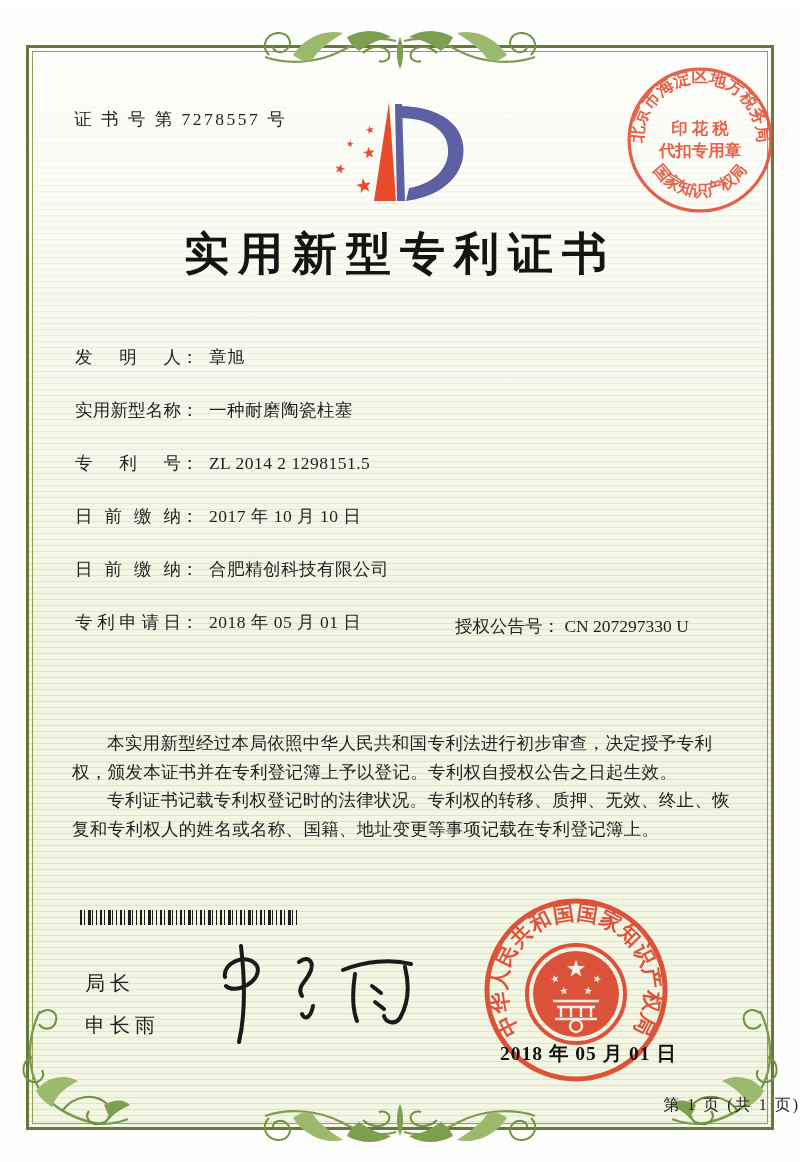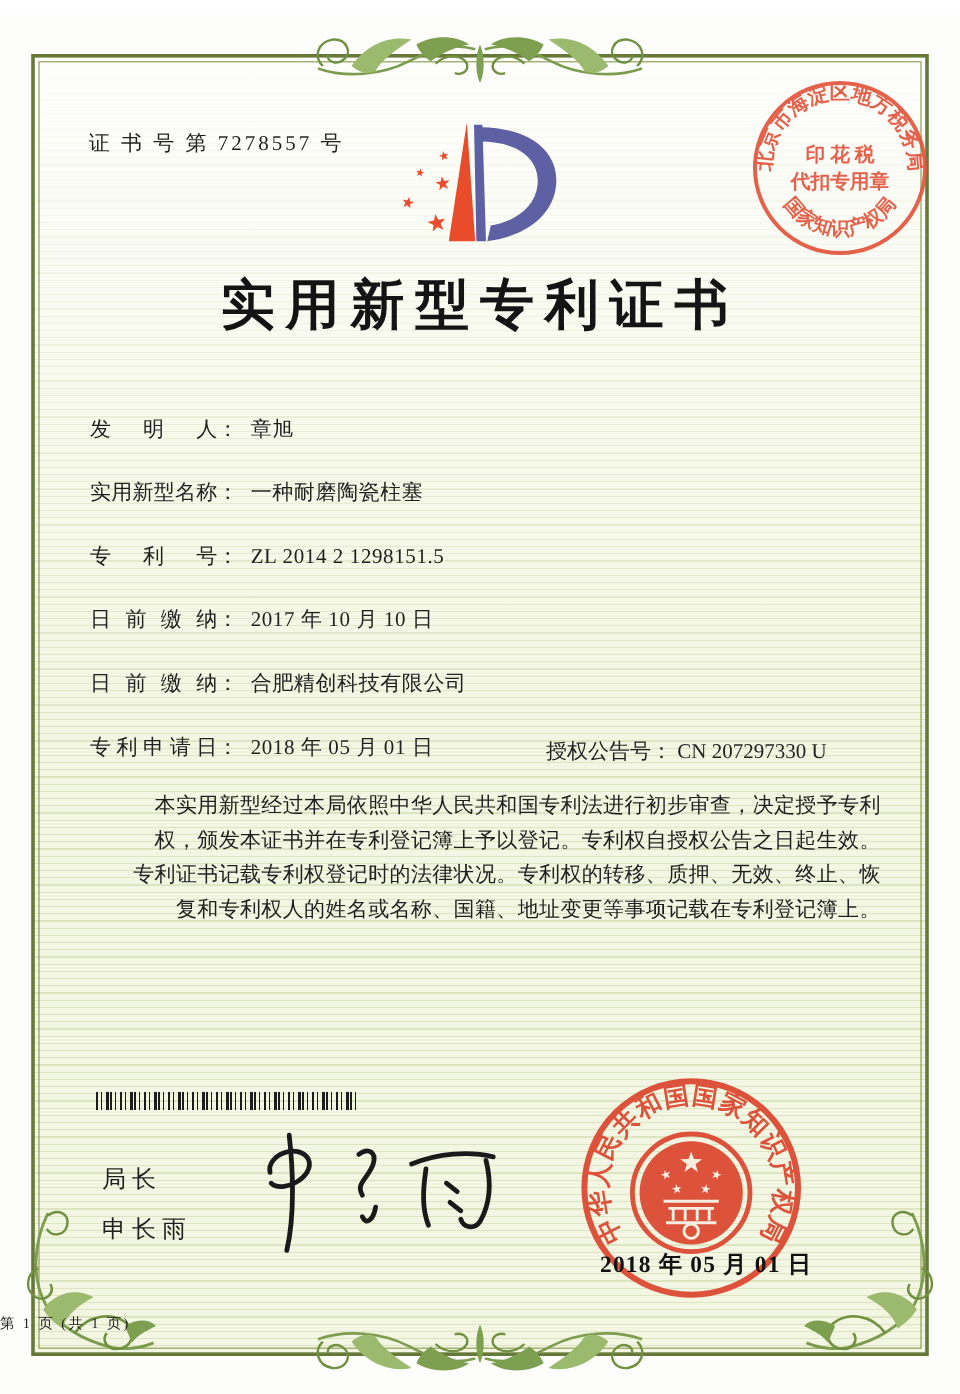--- a/index.html
+++ b/index.html
@@ -20,35 +20,35 @@
   .title{position:absolute;left:0;top:212px;width:100%;text-align:center;font-size:45px;font-weight:700;
          letter-spacing:9px;color:#141414;}
   .fields{position:absolute;left:75px;top:333px;width:660px;font-size:17.5px;}
   .frow{position:relative;margin-bottom:28px;line-height:25px;min-height:25px;}
   .frow.tight{margin-bottom:11px;}
   .flabel{display:inline-block;width:106px;text-align:justify;text-align-last:justify;vertical-align:top;}
   .fcolon{display:inline-block;vertical-align:top;}
   .fvalue{display:inline-block;vertical-align:top;margin-left:6px;letter-spacing:.5px;}
   .fvalue.addr{width:440px;}
   .pair-right{position:absolute;left:380px;top:4px;white-space:nowrap;}
-  .bodytext{position:absolute;left:72px;top:645px;width:662px;font-size:17.5px;line-height:28.5px;letter-spacing:.3px;text-align:right;}
+  .bodytext{position:absolute;left:72px;top:717px;width:662px;font-size:17.5px;line-height:28.5px;letter-spacing:.3px;}
   .bodytext p{margin:0;text-indent:2em;}
   .barcode{position:absolute;left:80px;top:898px;width:220px;height:15px;
     background:repeating-linear-gradient(90deg,
       #1c1c1c 0 2px, transparent 2px 4px,
       #1c1c1c 4px 5px, transparent 5px 8px,
       #1c1c1c 8px 11px, transparent 11px 12px,
       #1c1c1c 12px 13px, transparent 13px 16px,
       #1c1c1c 16px 17px, transparent 17px 20px);}
   .sig-block{position:absolute;left:85px;top:950px;font-size:20px;letter-spacing:5px;line-height:42px;
              font-family:Liberation Sans, sans-serif;}
   .signature{position:absolute;left:195px;top:920px;}
   .seal{position:absolute;left:483px;top:885px;}
   .seal-date{position:absolute;left:500px;top:1028px;font-size:19.5px;letter-spacing:1px;color:#111;z-index:6;font-weight:600;}
-  .footer{position:absolute;left:0;top:1083px;width:100%;text-align:left;font-size:12px;letter-spacing:2px;}
+  .footer{position:absolute;left:0;top:1083px;width:100%;text-align:right;font-size:16px;letter-spacing:2px;}
   svg text{font-family:"Liberation Serif","DejaVu Serif",serif;}
 </style>
 </head>
 <body>
 
 <div id="page">
 
   <div class="paper-inner"></div>
   <div class="frame-outer"></div>
   <div class="frame-inner"></div>

